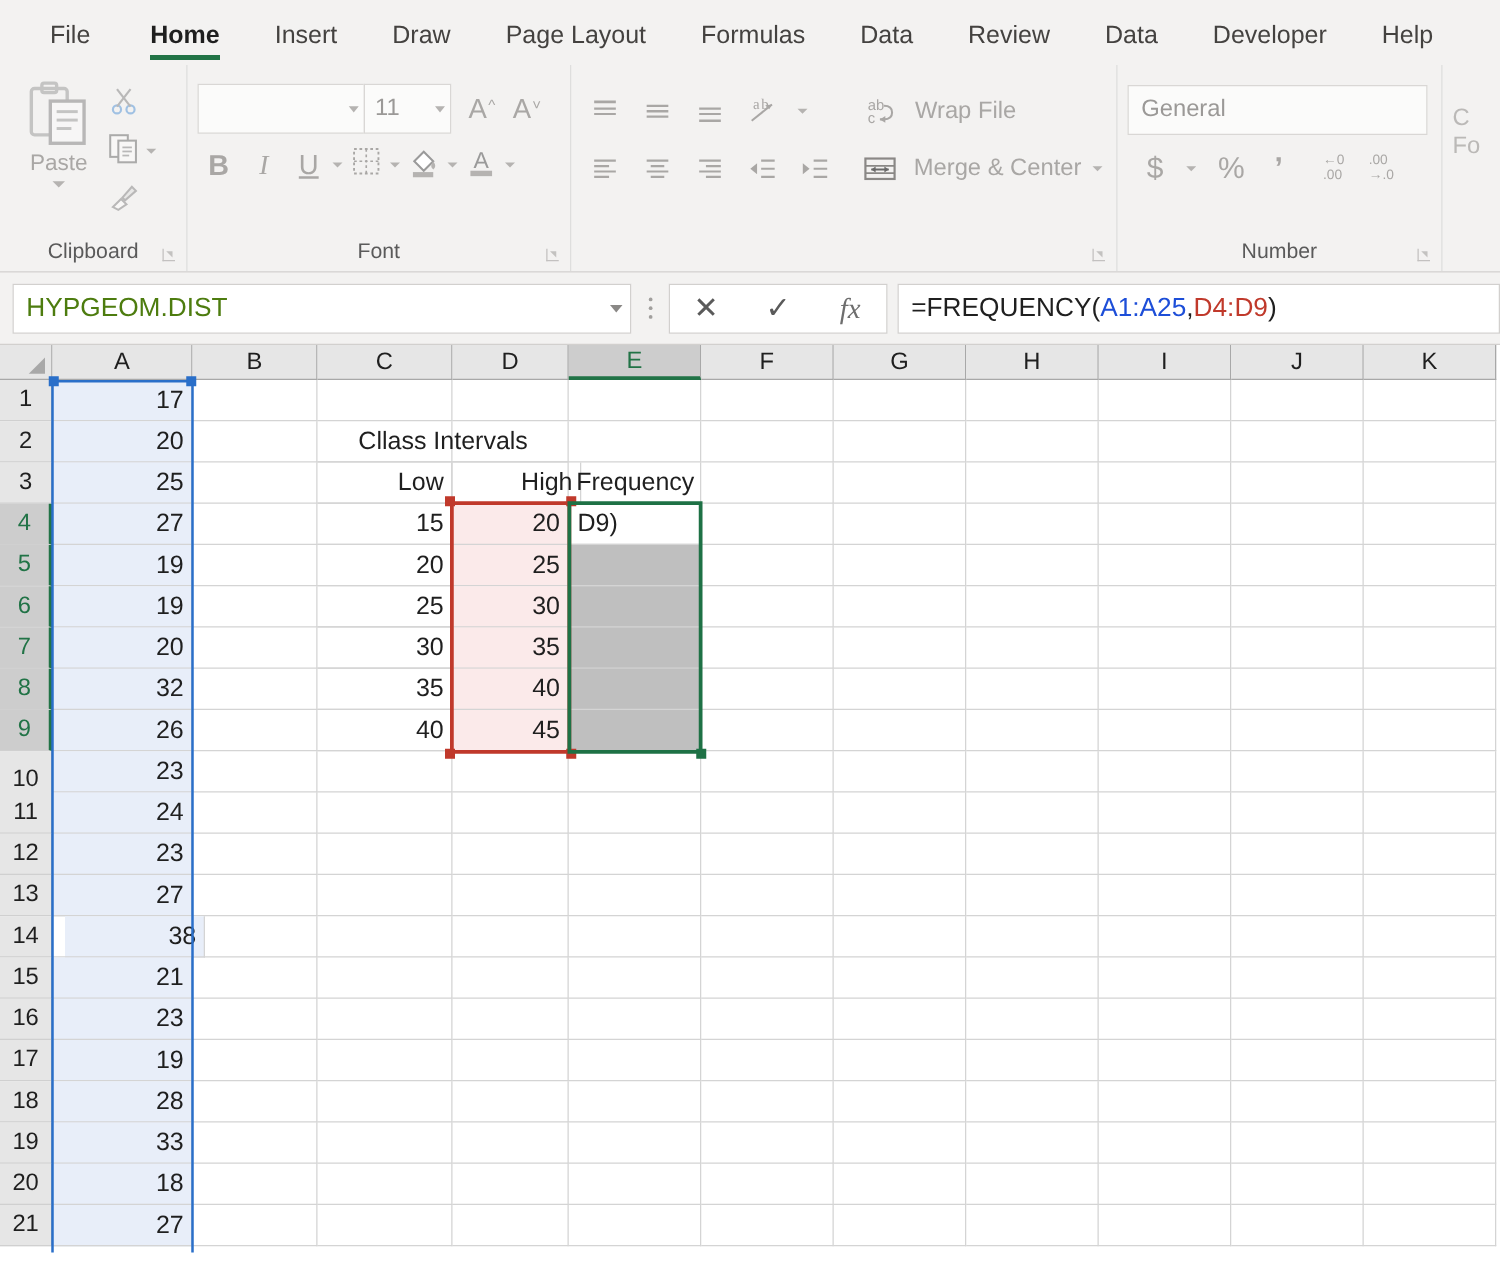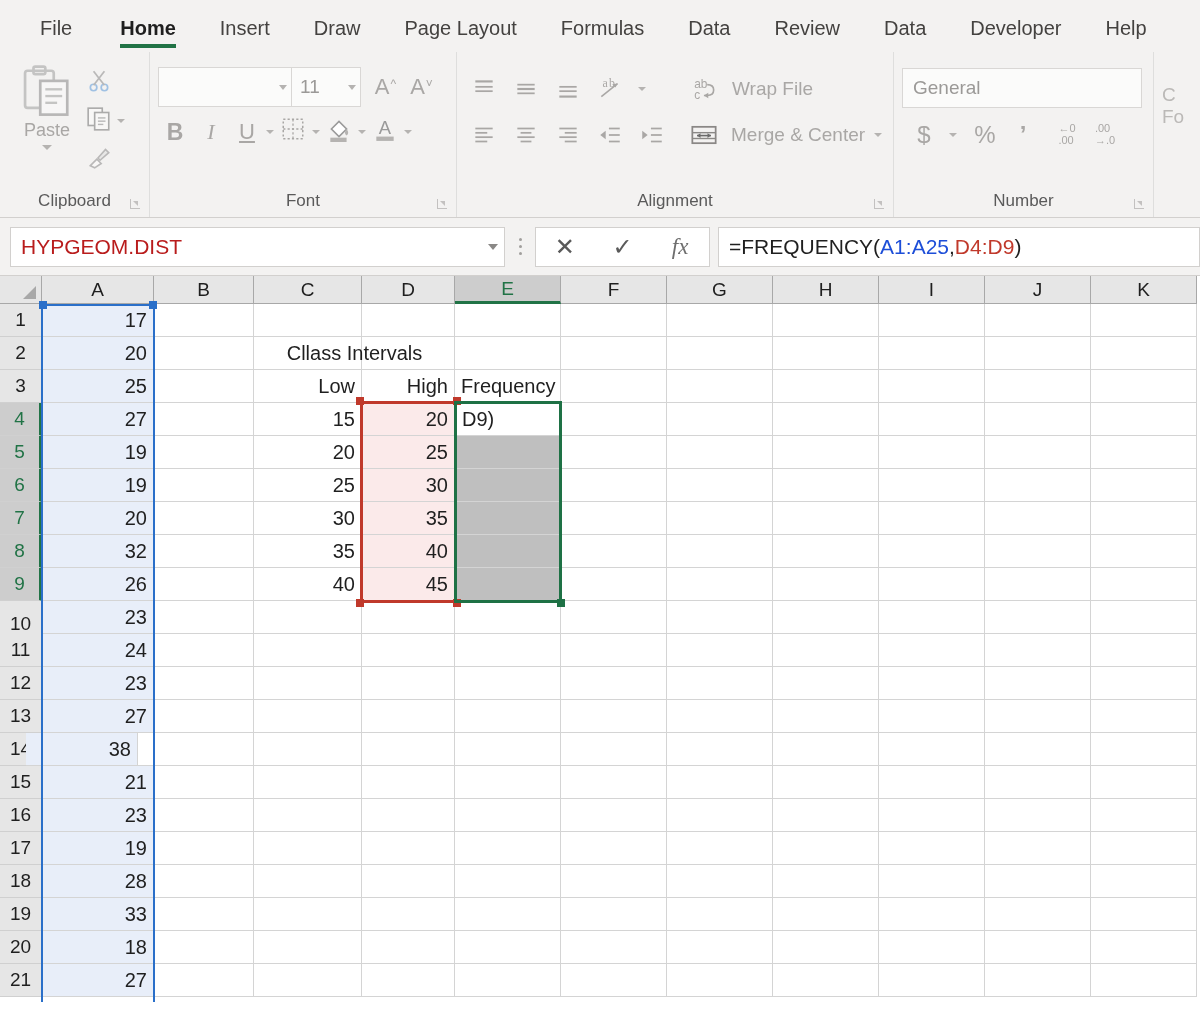--- a/index.html
+++ b/index.html
@@ -177,21 +177,21 @@
     background: #f3f2f1;
     display: flex;
     align-items: center;
     padding: 0 0 0 10px;
     border-bottom: 1px solid #d2d0ce;
   }
   .namebox {
     width: 495px; height: 40px;
     background: #ffffff; border: 1px solid #d2d0ce;
     display: flex; align-items: center; padding: 0 6px 0 10px;
-    font-size: 21px; color: #b91c1c;
+    font-size: 21px; color: #4d7c0f;
   }
   .namebox .nval { flex: 1; white-space: nowrap; overflow: hidden; }
   .namebox .ncaret {
     width: 0; height: 0;
     border-left: 5px solid transparent; border-right: 5px solid transparent;
     border-top: 6px solid #8a8886;
   }
   .dots-handle {
     width: 30px; height: 40px;
     display: flex; flex-direction: column;
@@ -519,21 +519,20 @@
               <line x1="6" y1="12.5" x2="18" y2="12.5" stroke="#6a6a6a" stroke-width="1.4"></line>
               <path d="M6 12.5 l3 -2 l0 4Z" fill="#6a6a6a"></path>
               <path d="M18 12.5 l-3 -2 l0 4Z" fill="#6a6a6a"></path>
             </svg>
           </div>
           <div class="al-text">Merge &amp; Center</div>
           <div class="mini-caret"></div>
         </div>
       </div>
     </div>
-    <div class="rgroup-label">Alignment</div>
     <div class="rgroup-launcher"></div>
   </div>
 
   <div class="rgroup" style="width:260px">
     <div class="rgroup-body">
       <div class="num-wrap">
         <div class="num-combo">
           <span class="cval">General</span>
           <span class="ccaret"></span>
         </div>
@@ -869,31 +868,31 @@
     <div class="cell r fill-blue" style="left: 42px; top: 127px; width: 112px; height: 33px;">27</div>
     <div class="cell r fill-blue" style="left: 42px; top: 160px; width: 112px; height: 33px;">19</div>
     <div class="cell r fill-blue" style="left: 42px; top: 193px; width: 112px; height: 33px;">19</div>
     <div class="cell r fill-blue" style="left: 42px; top: 226px; width: 112px; height: 33px;">20</div>
     <div class="cell r fill-blue" style="left: 42px; top: 259px; width: 112px; height: 33px;">32</div>
     <div class="cell r fill-blue" style="left: 42px; top: 292px; width: 112px; height: 33px;">26</div>
     <div class="cell r fill-blue" style="left: 42px; top: 325px; width: 112px; height: 33px;">23</div>
     <div class="cell r fill-blue" style="left: 42px; top: 358px; width: 112px; height: 33px;">24</div>
     <div class="cell r fill-blue" style="left: 42px; top: 391px; width: 112px; height: 33px;">23</div>
     <div class="cell r fill-blue" style="left: 42px; top: 424px; width: 112px; height: 33px;">27</div>
-    <div class="cell r fill-blue" style="left: 26px; top: 457px; width: 112px; height: 33px;">38</div>
+    <div class="cell r fill-blue" style="left: 52px; top: 457px; width: 112px; height: 33px;">38</div>
     <div class="cell r fill-blue" style="left: 42px; top: 490px; width: 112px; height: 33px;">21</div>
     <div class="cell r fill-blue" style="left: 42px; top: 523px; width: 112px; height: 33px;">23</div>
     <div class="cell r fill-blue" style="left: 42px; top: 556px; width: 112px; height: 33px;">19</div>
     <div class="cell r fill-blue" style="left: 42px; top: 589px; width: 112px; height: 33px;">28</div>
     <div class="cell r fill-blue" style="left: 42px; top: 622px; width: 112px; height: 33px;">33</div>
     <div class="cell r fill-blue" style="left: 42px; top: 655px; width: 112px; height: 33px;">18</div>
     <div class="cell r fill-blue" style="left: 42px; top: 688px; width: 112px; height: 33px;">27</div>
     <div class="cell c" style="left: 254px; top: 61px; width: 201px; height: 33px; border-right: none;">Cllass Intervals</div>
     <div class="cell r" style="left: 254px; top: 94px; width: 108px; height: 33px;">Low</div>
-    <div class="cell r" style="left: 362px; top: 94px; width: 93px; height: 33px;">High</div>
+    <div class="cell r" style="left: 372px; top: 94px; width: 93px; height: 33px;">High</div>
     <div class="cell l" style="left: 455px; top: 94px; width: 106px; height: 33px; border-right: none;">Frequency</div>
     <div class="cell r" style="left: 254px; top: 127px; width: 108px; height: 33px;">15</div>
     <div class="cell r" style="left: 254px; top: 160px; width: 108px; height: 33px;">20</div>
     <div class="cell r" style="left: 254px; top: 193px; width: 108px; height: 33px;">25</div>
     <div class="cell r" style="left: 254px; top: 226px; width: 108px; height: 33px;">30</div>
     <div class="cell r" style="left: 254px; top: 259px; width: 108px; height: 33px;">35</div>
     <div class="cell r" style="left: 254px; top: 292px; width: 108px; height: 33px;">40</div>
     <div class="cell r fill-pink" style="left: 362px; top: 127px; width: 93px; height: 33px;">20</div>
     <div class="cell r fill-pink" style="left: 362px; top: 160px; width: 93px; height: 33px;">25</div>
     <div class="cell r fill-pink" style="left: 362px; top: 193px; width: 93px; height: 33px;">30</div>

